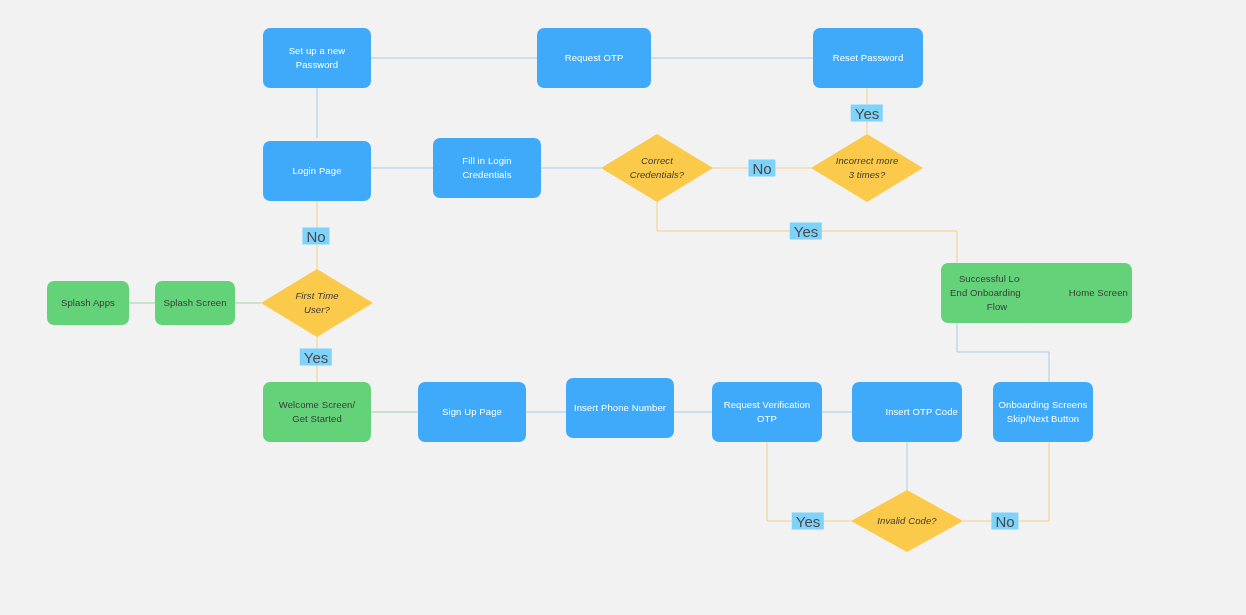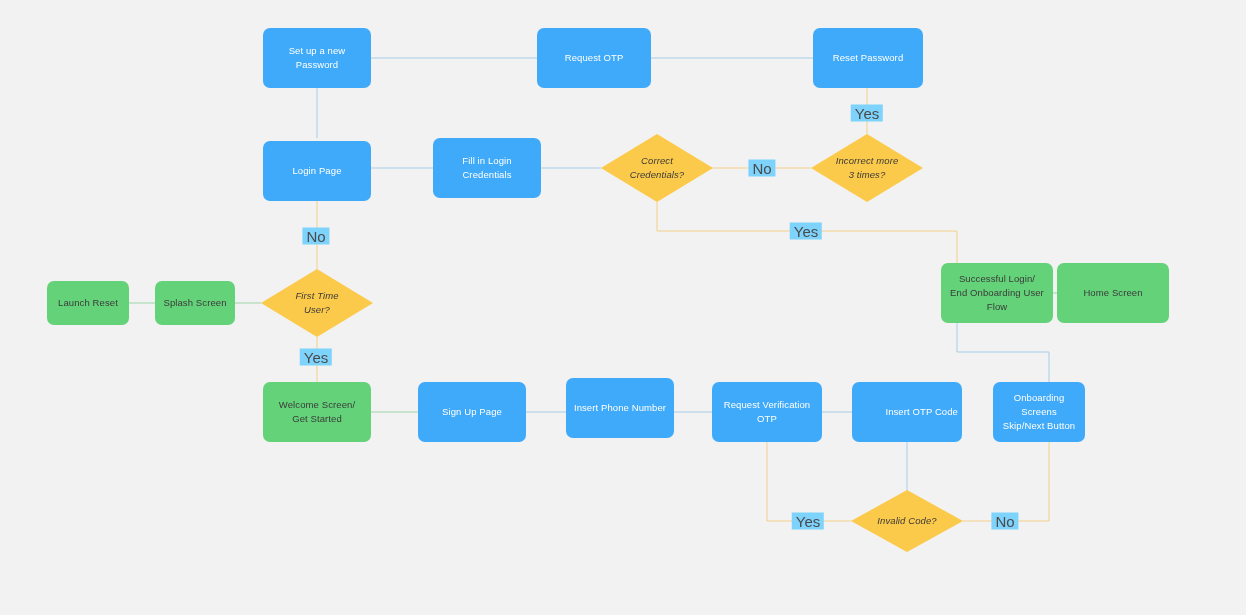--- a/index.html
+++ b/index.html
@@ -129,56 +129,56 @@
 Credentials?</span>
       </div>
       <div class="node diamond yellow" style="left: 811px; top: 134px; width: 112px; height: 68px;">
         <svg class="diamond-shape" viewBox="0 0 100 100" preserveAspectRatio="none">
           <polygon points="50,0 100,50 50,100 0,50" fill="#fcca4a"></polygon>
         </svg>
         <span class="node-label">Incorrect more
 3 times?</span>
       </div>
       <div class="node box green" style="left: 47px; top: 281px; width: 82px; height: 44px;">
-        <span class="node-label">Launch Reset</span>
+        <span class="node-label">Splash Apps</span>
       </div>
       <div class="node box green" style="left: 155px; top: 281px; width: 80px; height: 44px;">
         <span class="node-label">Splash Screen</span>
       </div>
       <div class="node diamond yellow" style="left: 261px; top: 269px; width: 112px; height: 68px;">
         <svg class="diamond-shape" viewBox="0 0 100 100" preserveAspectRatio="none">
           <polygon points="50,0 100,50 50,100 0,50" fill="#fcca4a"></polygon>
         </svg>
         <span class="node-label">First Time
 User?</span>
       </div>
       <div class="node box green" style="left: 901px; top: 263px; width: 112px; height: 60px; margin-left: 40px;">
         <span class="node-label">Successful Login/
 End Onboarding User Flow</span>
       </div>
-      <div class="node box green" style="left: 1057px; top: 263px; width: 112px; height: 60px;">
+      <div class="node box green" style="left: 1020px; top: 263px; width: 112px; height: 60px; justify-content: flex-end;">
         <span class="node-label">Home Screen</span>
       </div>
       <div class="node box green" style="left: 263px; top: 382px; width: 108px; height: 60px;">
         <span class="node-label">Welcome Screen/
 Get Started</span>
       </div>
       <div class="node box blue" style="left: 418px; top: 382px; width: 108px; height: 60px;">
         <span class="node-label">Sign Up Page</span>
       </div>
       <div class="node box blue" style="left: 566px; top: 378px; width: 108px; height: 60px;">
         <span class="node-label">Insert Phone Number</span>
       </div>
       <div class="node box blue" style="left: 712px; top: 382px; width: 110px; height: 60px;">
         <span class="node-label">Request Verification OTP</span>
       </div>
       <div class="node box blue" style="left: 852px; top: 382px; width: 110px; height: 60px; justify-content: flex-end;">
         <span class="node-label">Insert OTP Code</span>
       </div>
-      <div class="node box blue" style="left: 993px; top: 382px; width: 92px; height: 60px;">
+      <div class="node box blue" style="left: 993px; top: 382px; width: 100px; height: 60px;">
         <span class="node-label">Onboarding Screens
 Skip/Next Button</span>
       </div>
       <div class="node diamond yellow" style="left: 851px; top: 490px; width: 112px; height: 62px;">
         <svg class="diamond-shape" viewBox="0 0 100 100" preserveAspectRatio="none">
           <polygon points="50,0 100,50 50,100 0,50" fill="#fcca4a"></polygon>
         </svg>
         <span class="node-label">Invalid Code?</span>
       </div>
     </div>

